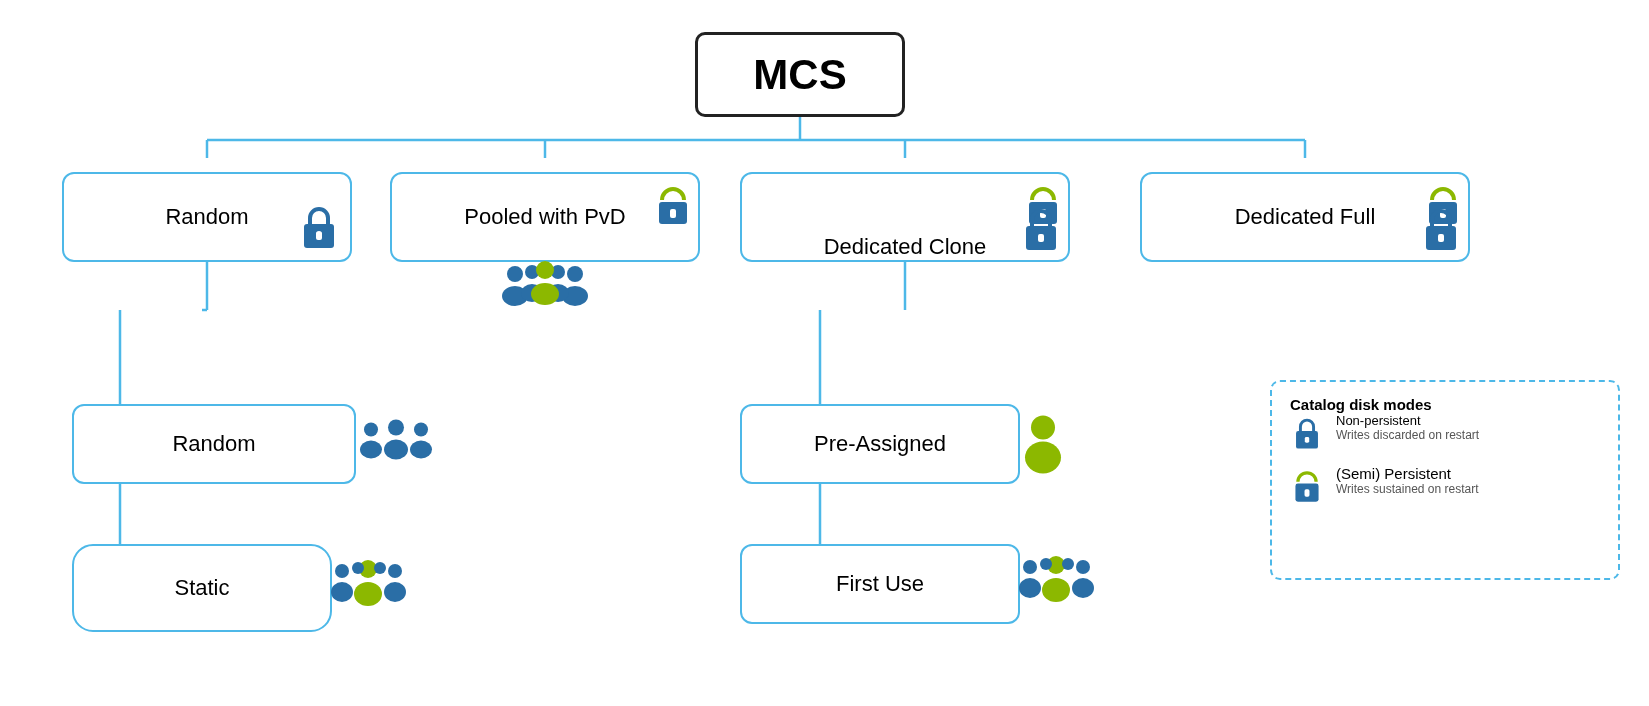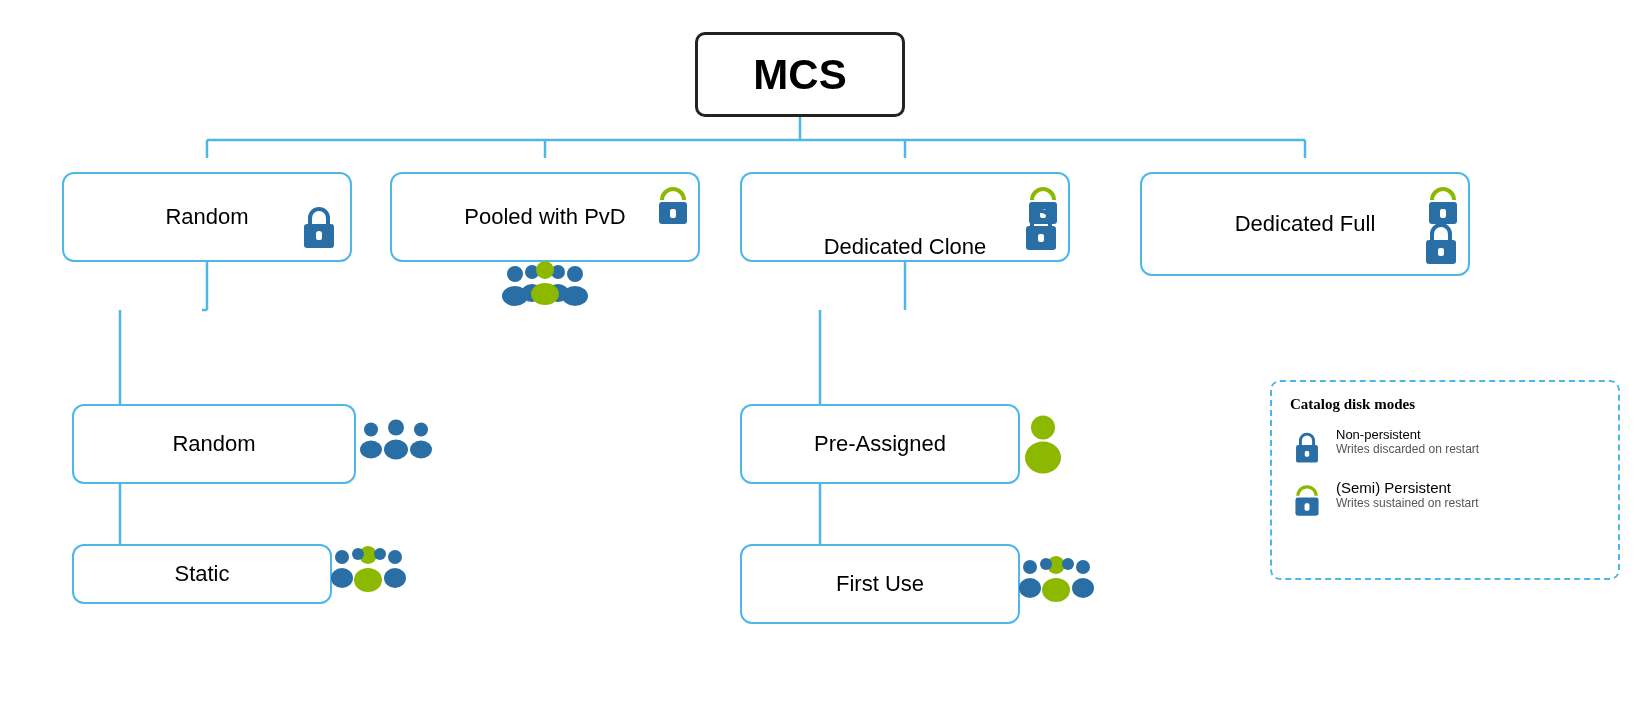--- a/index.html
+++ b/index.html
@@ -62,35 +62,36 @@
       top: 158px;
       width: 330px;
       height: 90px;
       align-items: flex-end;
     }
 
     .box.ded-full {
       left: 1140px;
       top: 158px;
       width: 330px;
-      height: 104px;
+      height: 90px;
     }
 
     .box.random {
       left: 72px;
       top: 390px;
       width: 284px;
       height: 80px;
     }
 
     .box.static-box {
       left: 72px;
       top: 530px;
       width: 260px;
-      height: 60px;
+      height: 88px;
+      border-radius: 21px;
     }
 
     .box.pre-assigned {
       left: 740px;
       top: 390px;
       width: 280px;
       height: 80px;
     }
 
     .box.first-use {
@@ -130,22 +131,20 @@
       height: 200px;
       border: 2px dashed #4db8e8;
       border-radius: 10px;
       padding: 14px 18px;
       background: #fff;
     }
 
     .legend-title {
       font-weight: bold;
       font-size: 15px;
-      margin-bottom: 14px;
-      font-family: Liberation Serif, serif;
     }
 
     .legend-item {
       display: flex;
       align-items: flex-start;
       margin-bottom: 12px;
       gap: 12px;
     }
   </style>
 </head>

